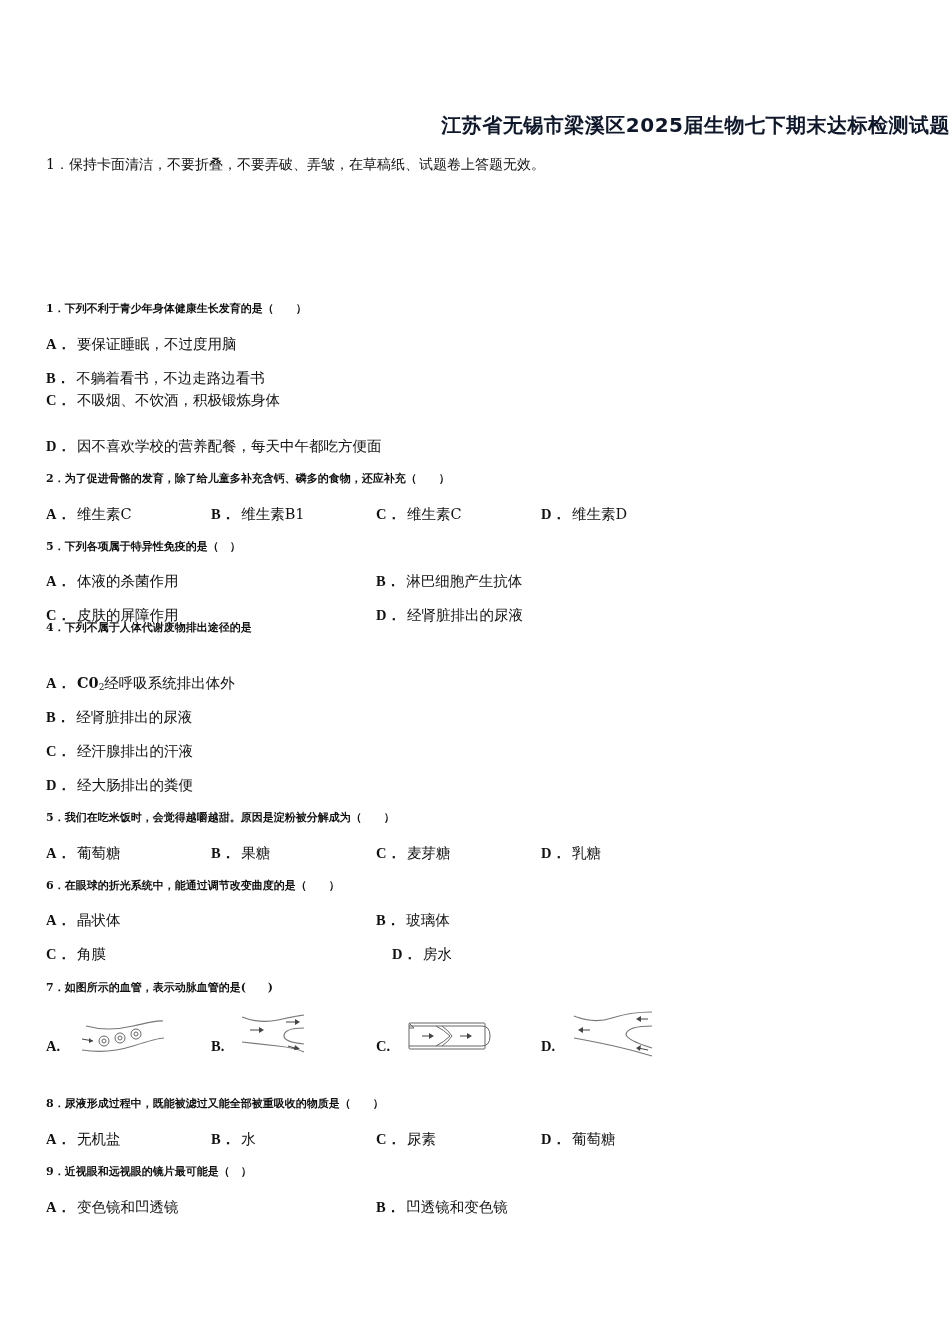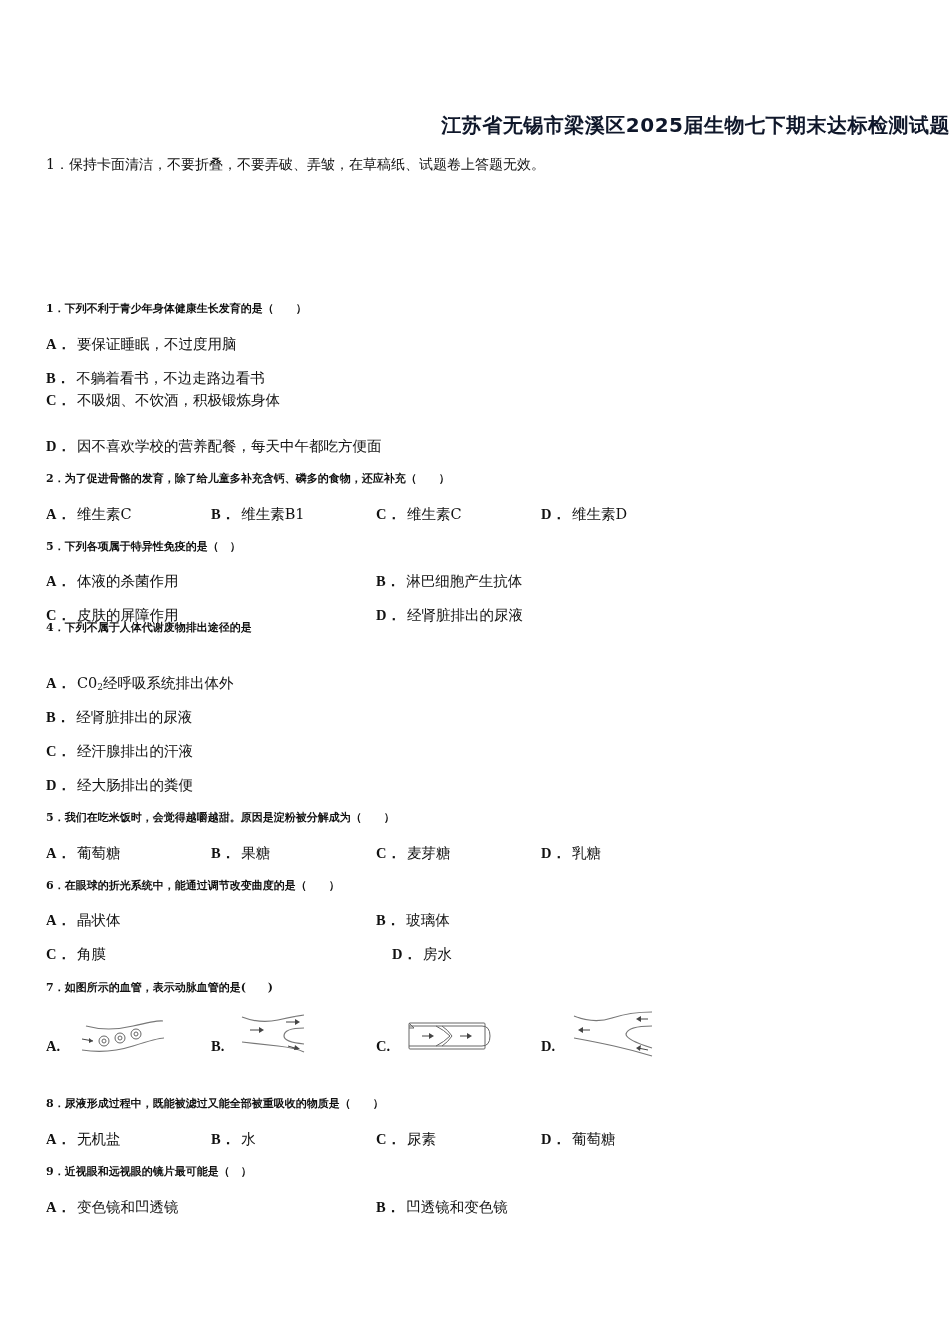--- a/index.html
+++ b/index.html
@@ -37,21 +37,21 @@
 <div class="opt" style="left:376px;top:505px"><span class="lbl">C．</span><span>维生素C</span></div>
 <div class="opt" style="left:541px;top:505px"><span class="lbl">D．</span><span>维生素D</span></div>
 
 <div class="line" style="top:539px">5．下列各项属于特异性免疫的是（　）</div>
 <div class="opt" style="left:46px;top:572px"><span class="lbl">A．</span><span>体液的杀菌作用</span></div>
 <div class="opt" style="left:376px;top:572px"><span class="lbl">B．</span><span>淋巴细胞产生抗体</span></div>
 <div class="opt" style="left:46px;top:606px"><span class="lbl">C．</span><span>皮肤的屏障作用</span></div>
 <div class="opt" style="left:376px;top:606px"><span class="lbl">D．</span><span>经肾脏排出的尿液</span></div>
 
 <div class="line" style="top:620px">4．下列不属于人体代谢废物排出途径的是</div>
-<div class="opt" style="left:46px;top:674px"><span class="lbl">A．</span><span style="font-weight:normal">C0</span><sub>2</sub><span>经呼吸系统排出体外</span></div>
+<div class="opt" style="left:46px;top:674px"><span class="lbl">A．</span><span style="font-weight:bold">C0</span><sub>2</sub><span>经呼吸系统排出体外</span></div>
 <div class="opt" style="left:46px;top:708px"><span class="lbl">B．</span><span>经肾脏排出的尿液</span></div>
 <div class="opt" style="left:46px;top:742px"><span class="lbl">C．</span><span>经汗腺排出的汗液</span></div>
 <div class="opt" style="left:46px;top:776px"><span class="lbl">D．</span><span>经大肠排出的粪便</span></div>
 
 <div class="line" style="top:810px">5．我们在吃米饭时，会觉得越嚼越甜。原因是淀粉被分解成为（　　）</div>
 <div class="opt" style="left:46px;top:844px"><span class="lbl">A．</span><span>葡萄糖</span></div>
 <div class="opt" style="left:211px;top:844px"><span class="lbl">B．</span><span>果糖</span></div>
 <div class="opt" style="left:376px;top:844px"><span class="lbl">C．</span><span>麦芽糖</span></div>
 <div class="opt" style="left:541px;top:844px"><span class="lbl">D．</span><span>乳糖</span></div>
 

